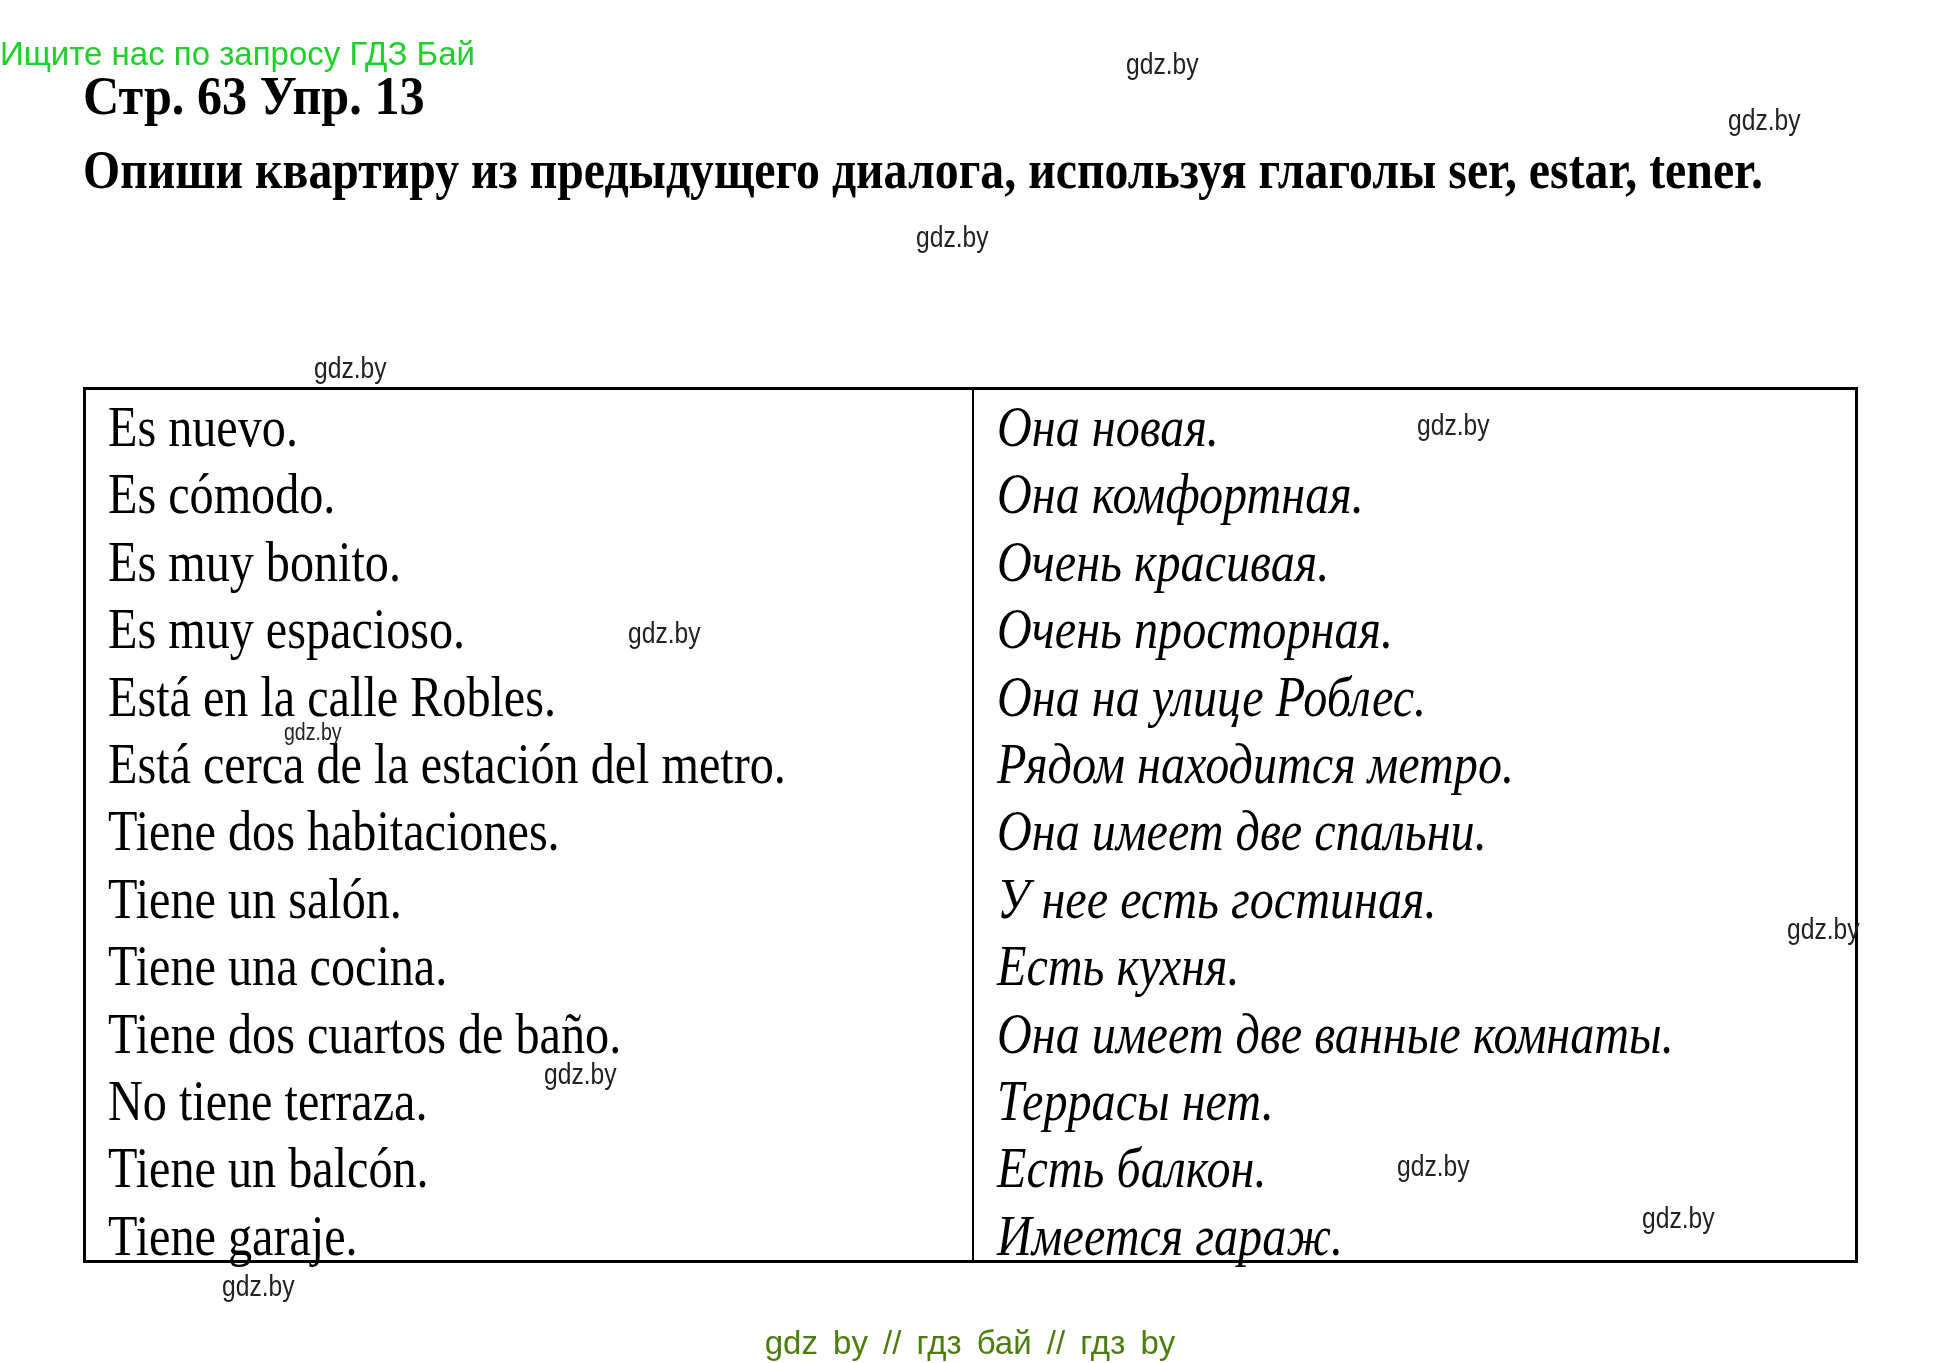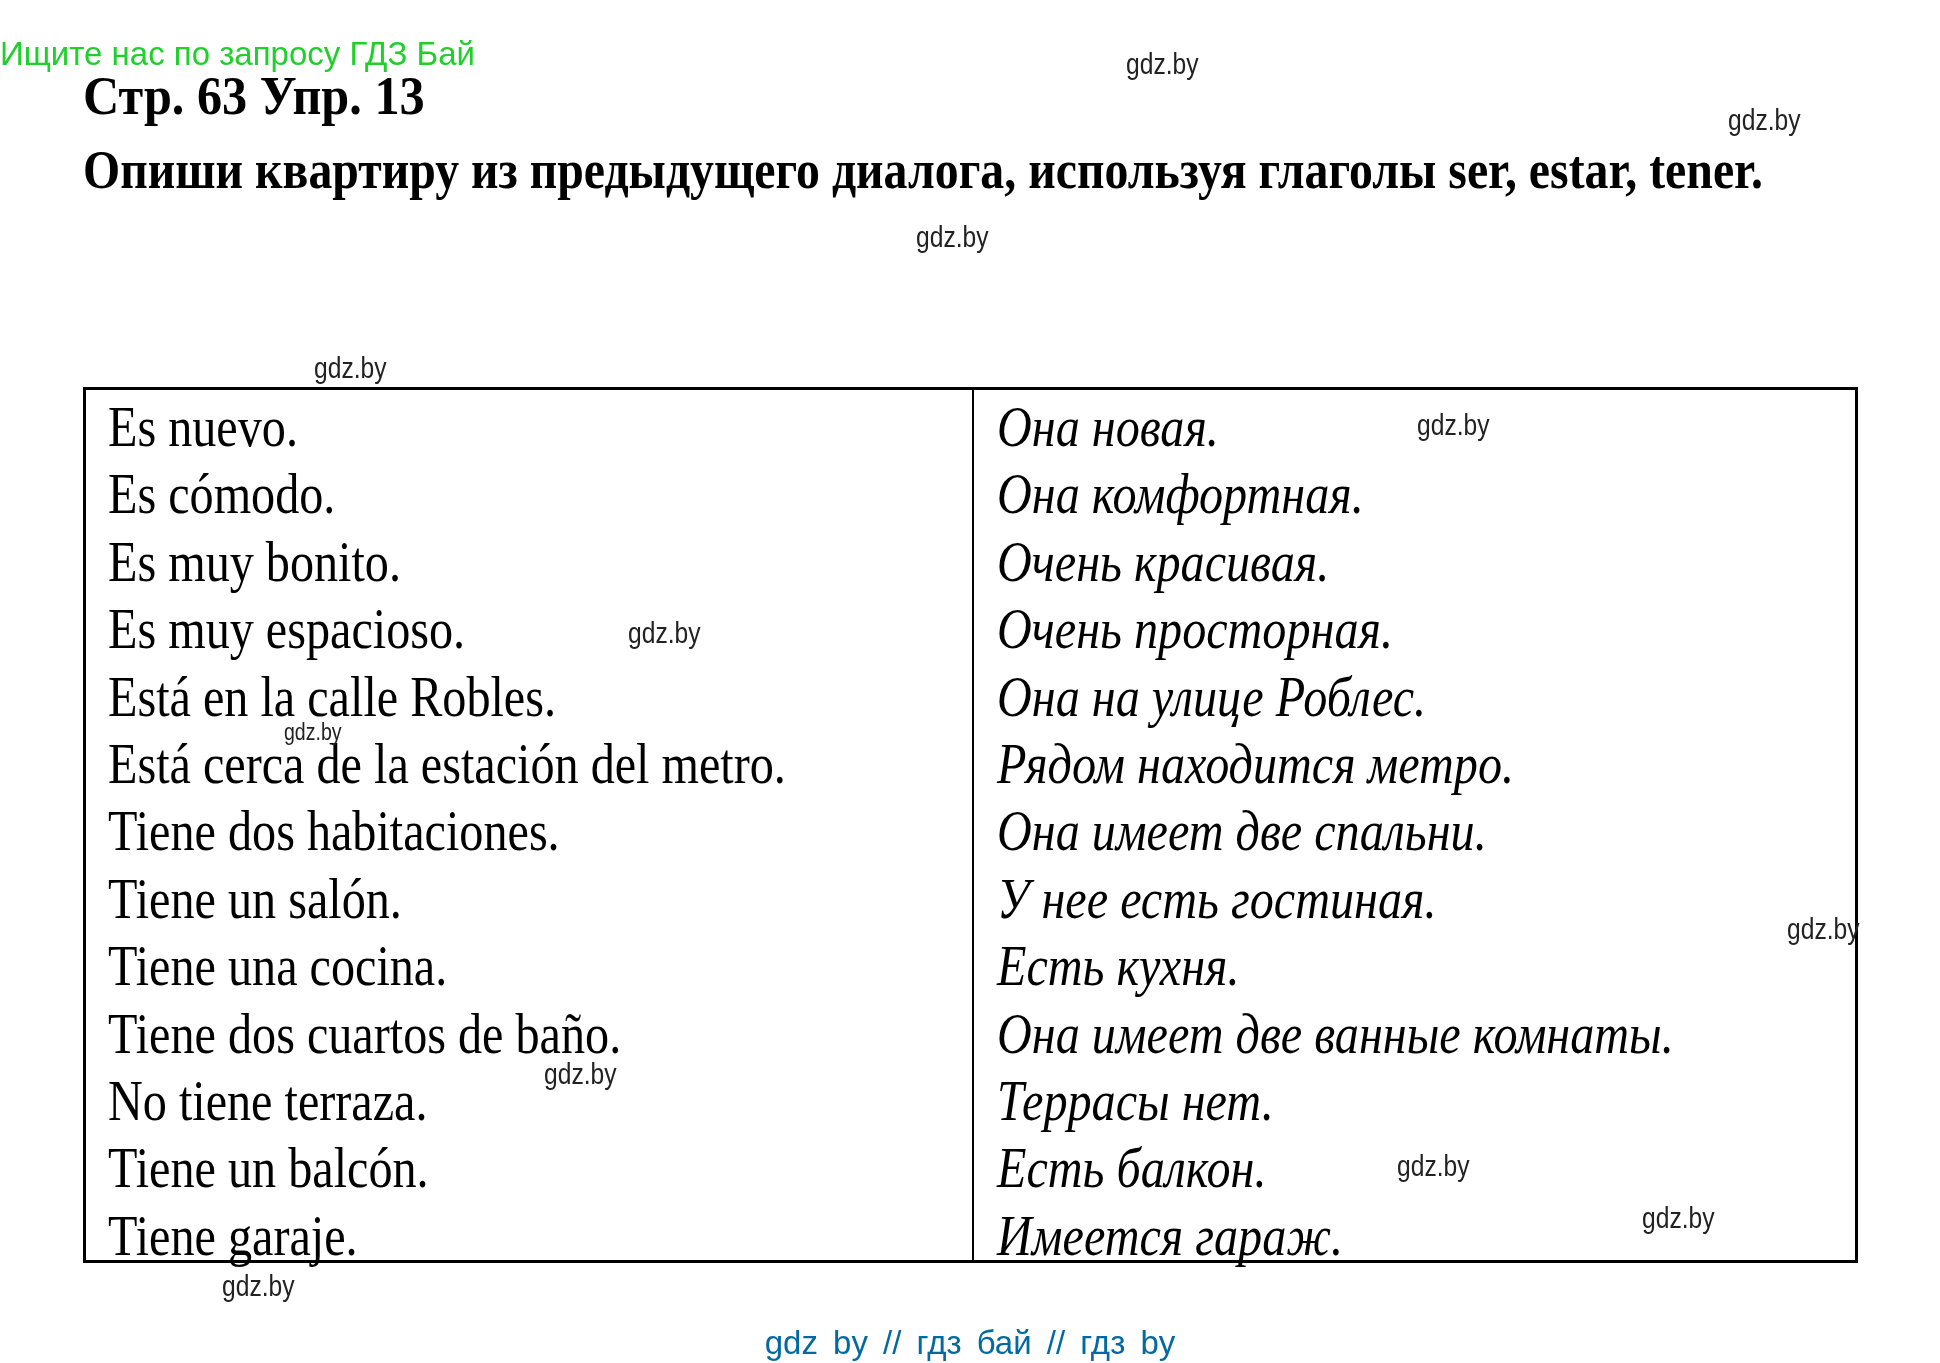--- a/index.html
+++ b/index.html
@@ -38,21 +38,21 @@
          transform: scaleX(0.86); transform-origin: left center; }
   .wm {
     position: absolute; font-family: "Liberation Sans", sans-serif;
     font-size: 29px; line-height: 32px; color: #222;
     transform: scaleX(0.85); transform-origin: left top;
   }
   .wm.small { font-size: 23px; }
   .footer {
     position: absolute; left: 0; top: 1325px; width: 1940px; text-align: center;
     font-family: "Liberation Sans", sans-serif; font-size: 33px; line-height: 36px;
-    color: #0369a1; word-spacing: 6px;
+    color: #4d7c0f; word-spacing: 6px;
   }
 </style>
 </head>
 <body>
 
 <div class="banner">Ищите нас по запросу ГДЗ Бай</div>
 
 <div class="title">Стр. 63 Упр. 13</div>
 <div class="task">Опиши квартиру из предыдущего диалога, используя глаголы ser, estar, tener.</div>
 

